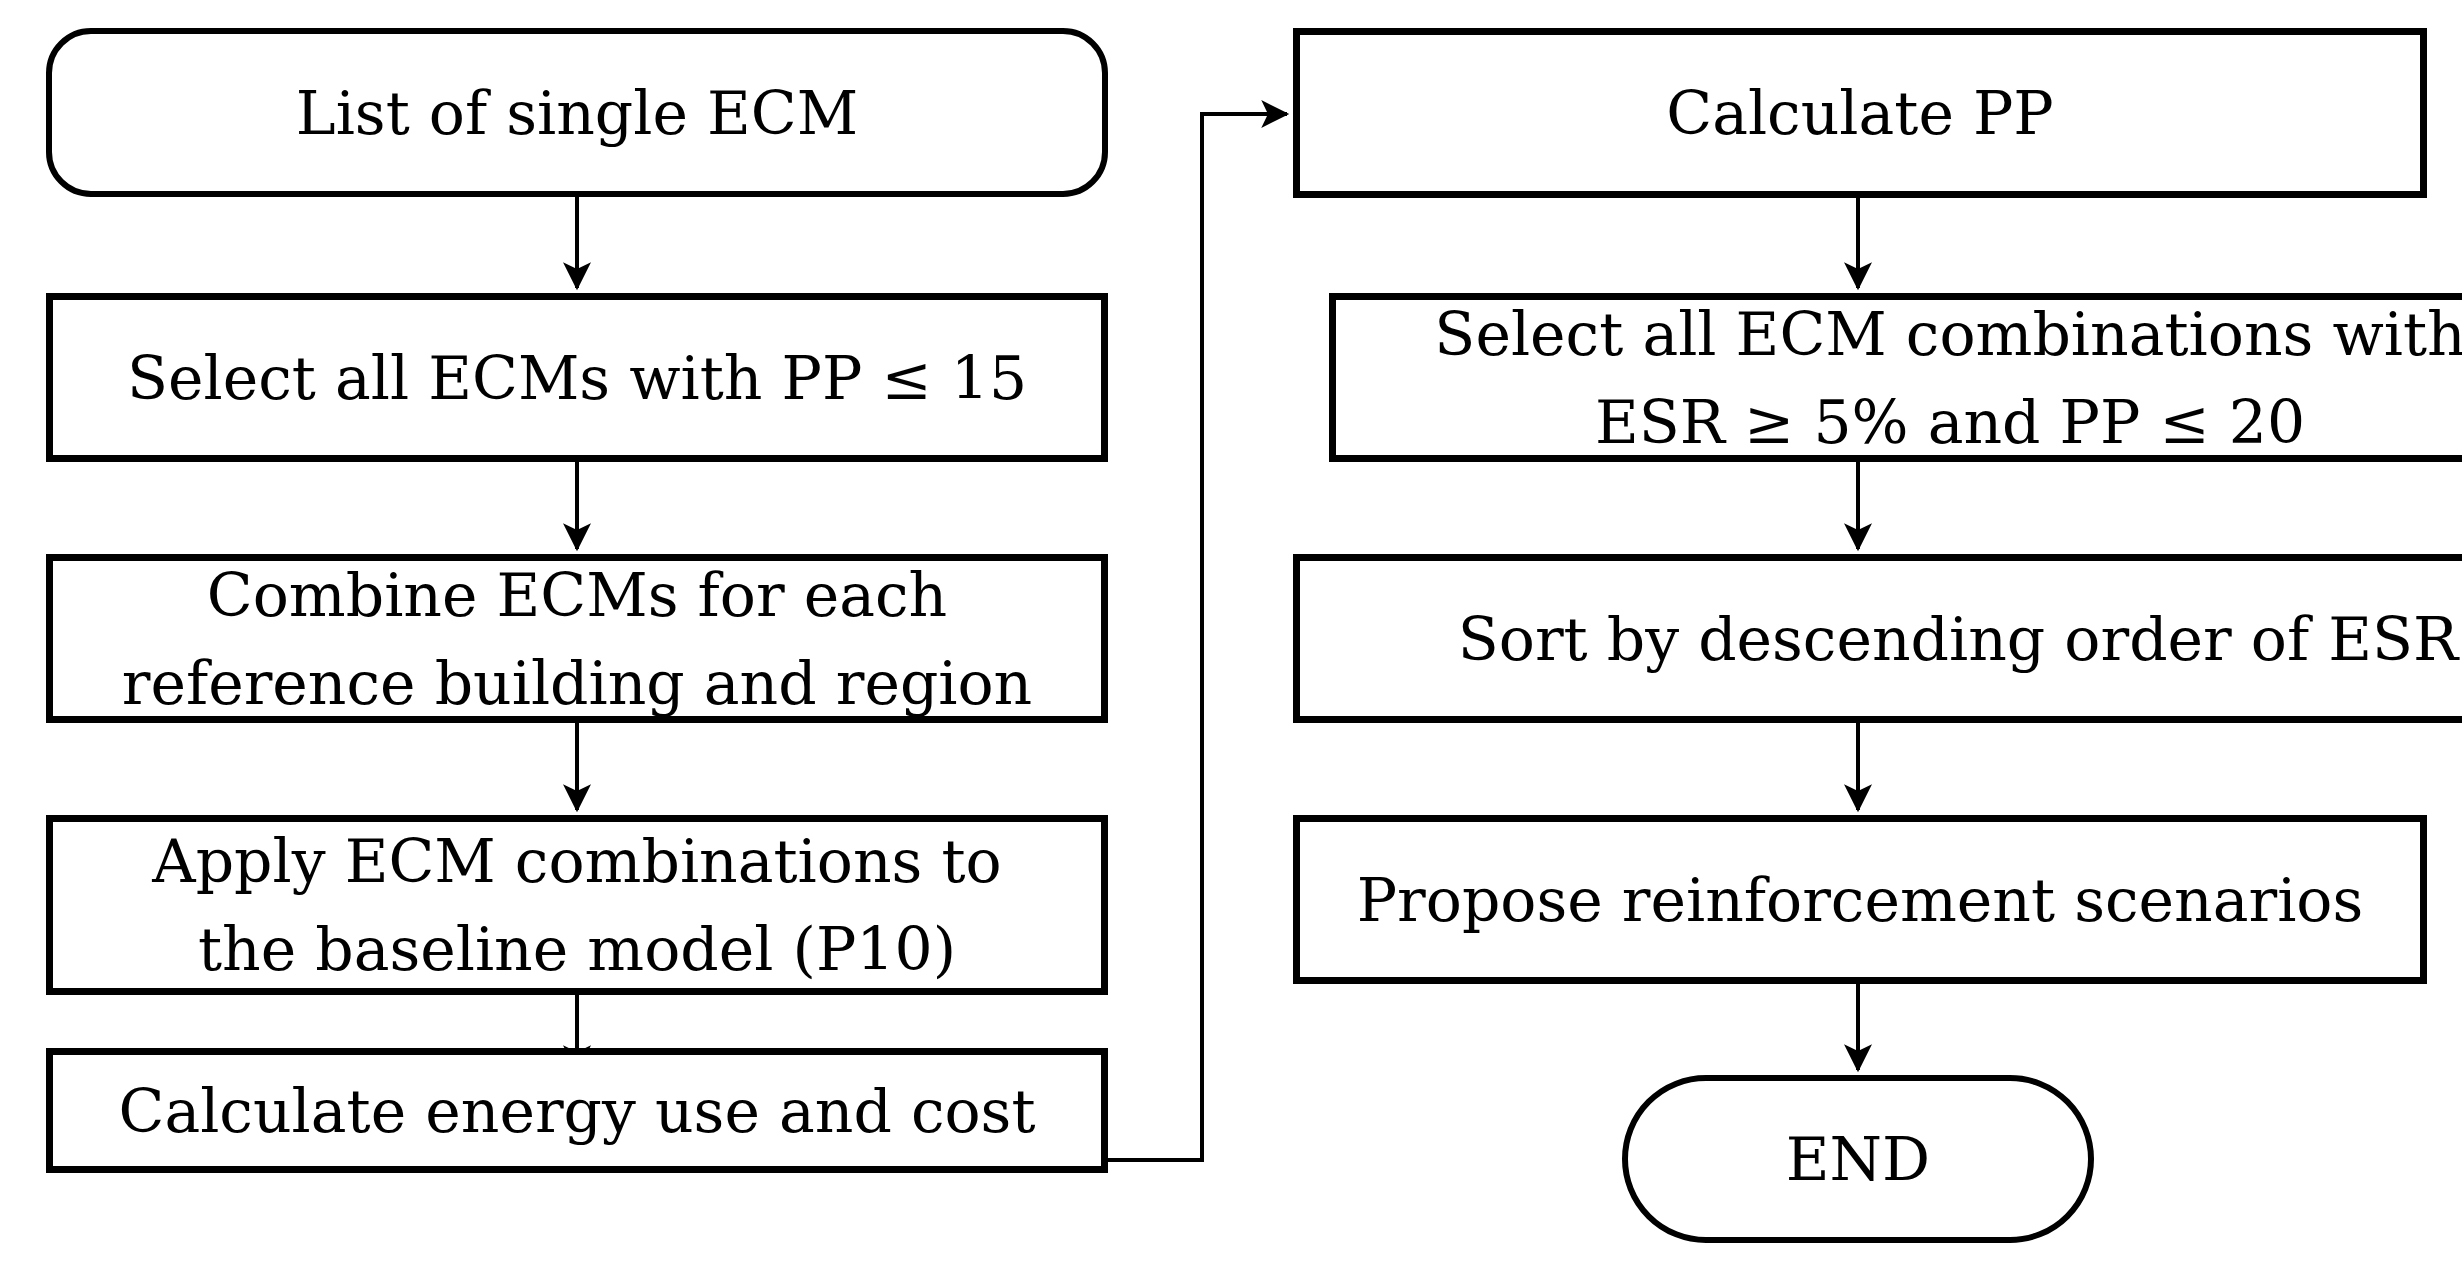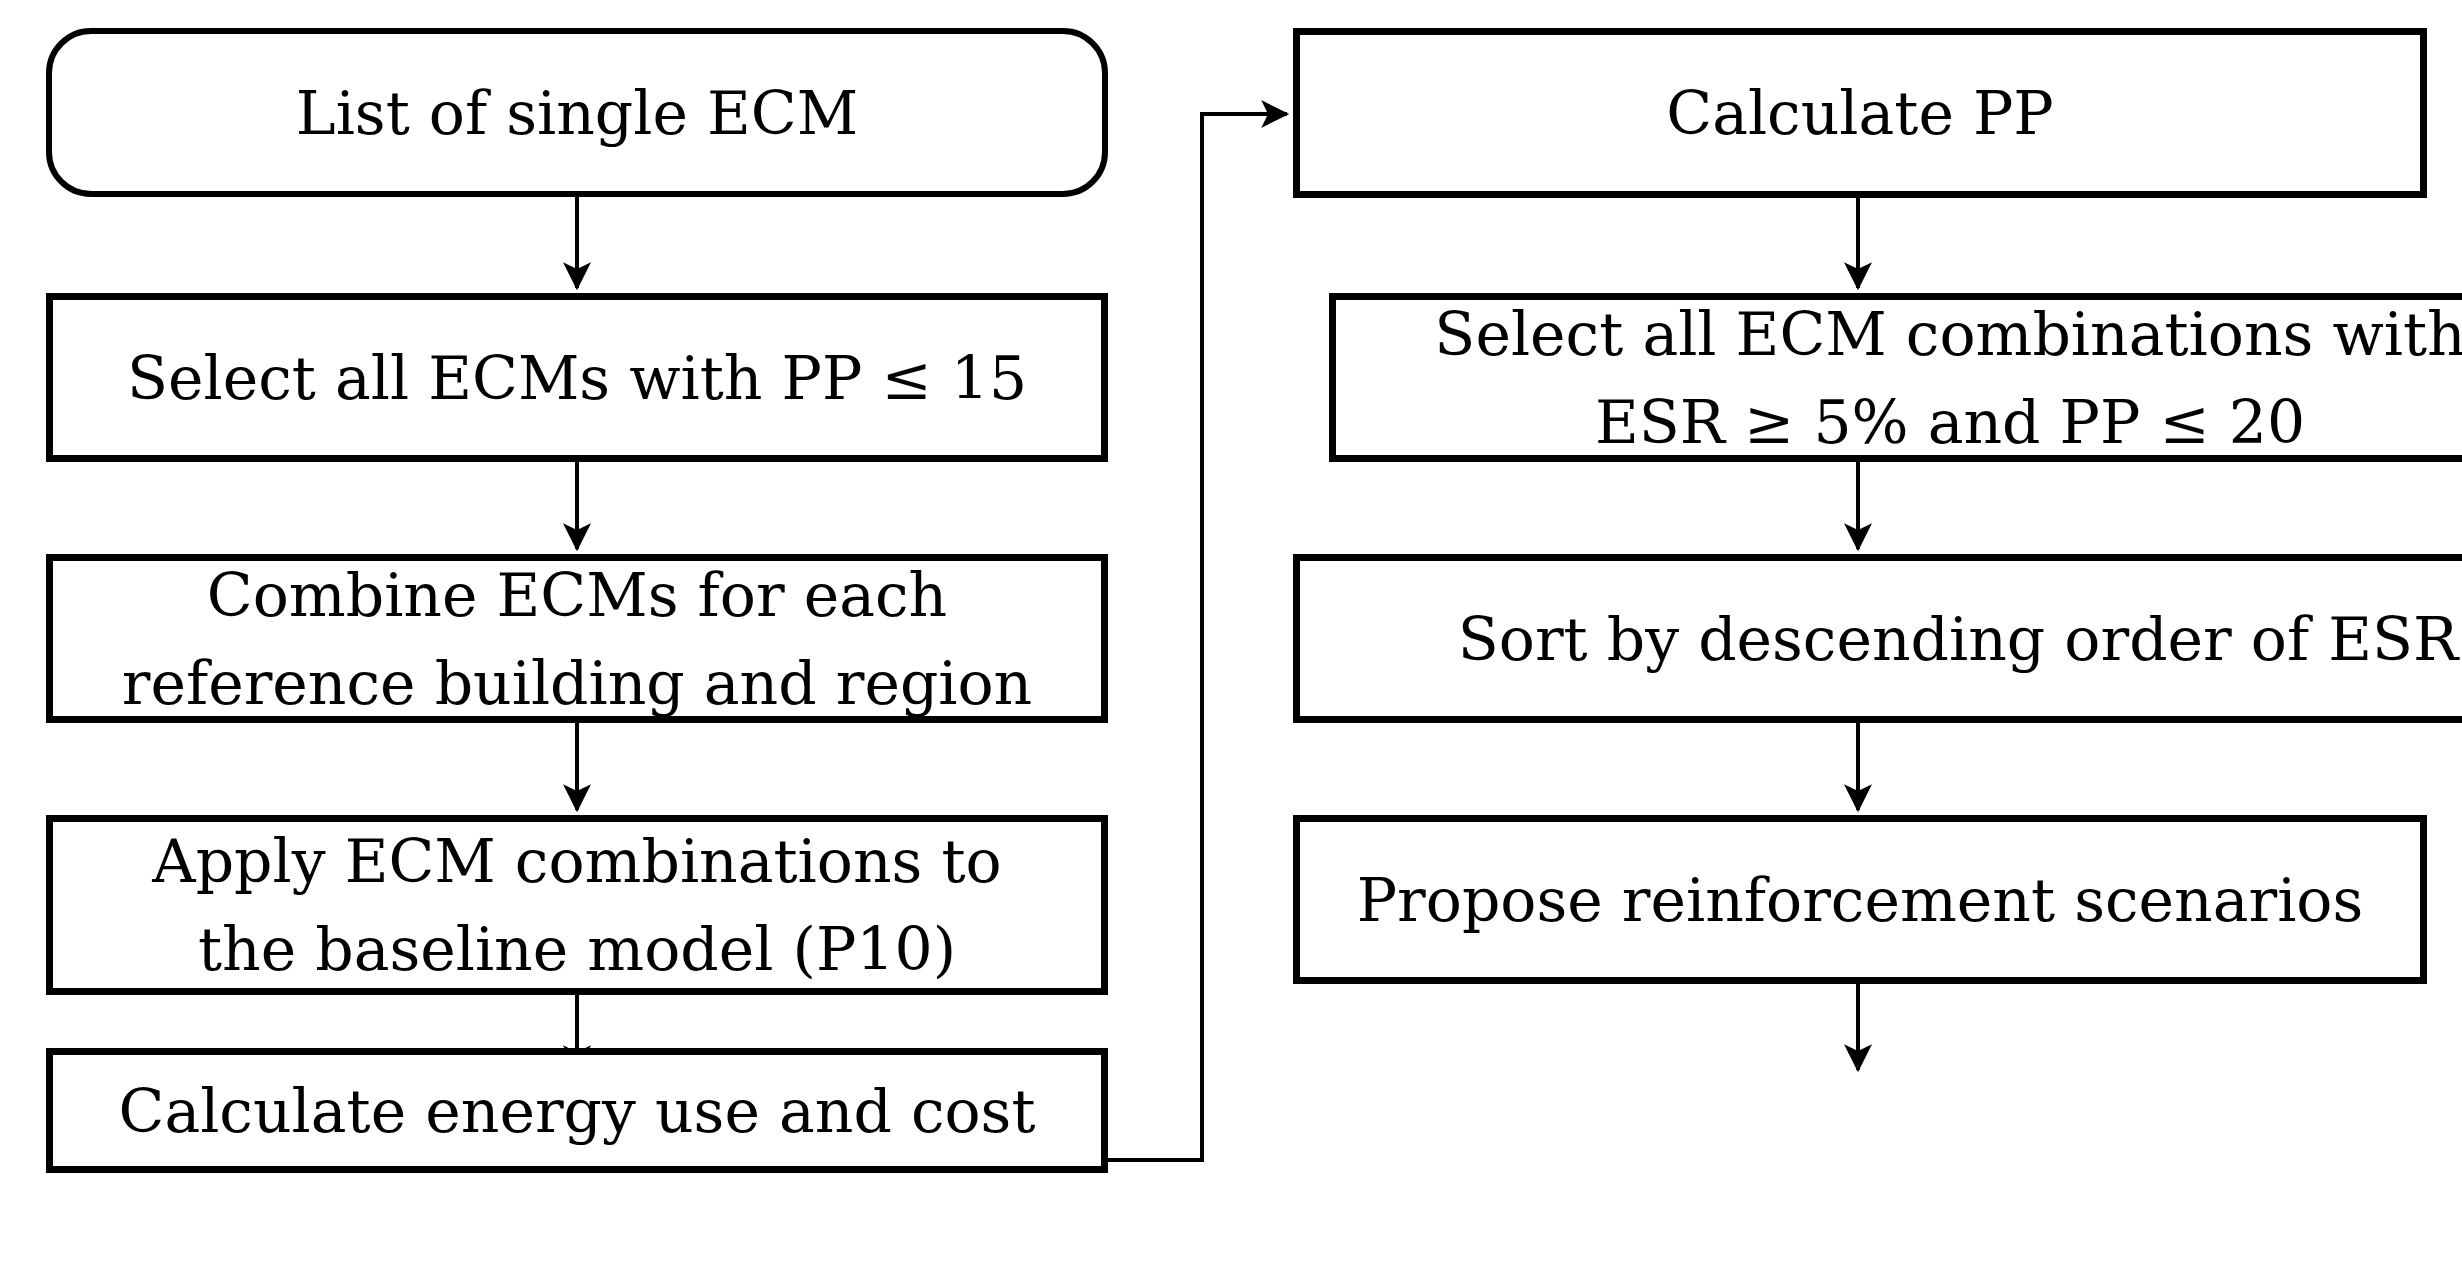--- a/index.html
+++ b/index.html
@@ -92,14 +92,17 @@
   </div>
 
   <div class="node" style="left:1293px; top:554px; width:1330px; height:169px;">
     <span>Sort by descending order of ESR</span>
   </div>
 
   <div class="node" style="left:1293px; top:815px; width:1134px; height:169px;">
     <span>Propose reinforcement scenarios</span>
   </div>
 
+  <div class="node pill" style="left:1622px; top:1075px; width:472px; height:168px;">
+    <span>END</span>
+  </div>
 
 </div>
 
 </body></html>

